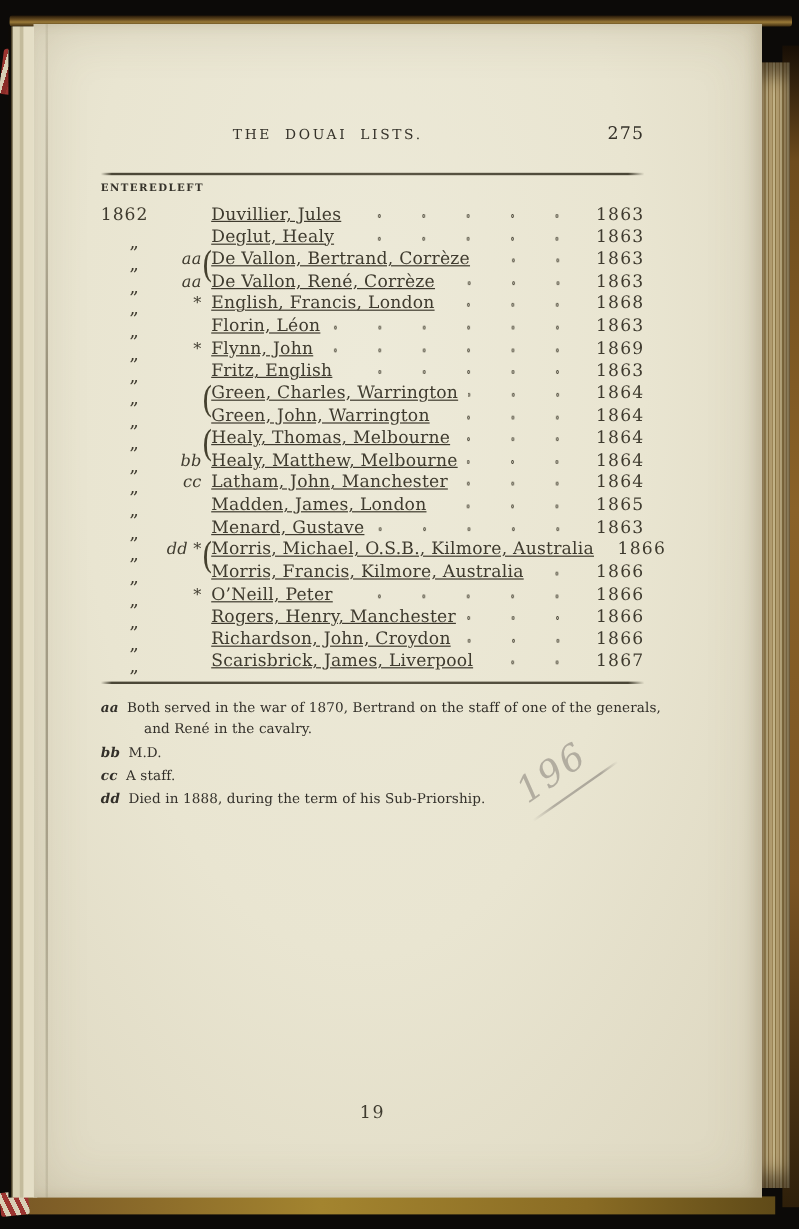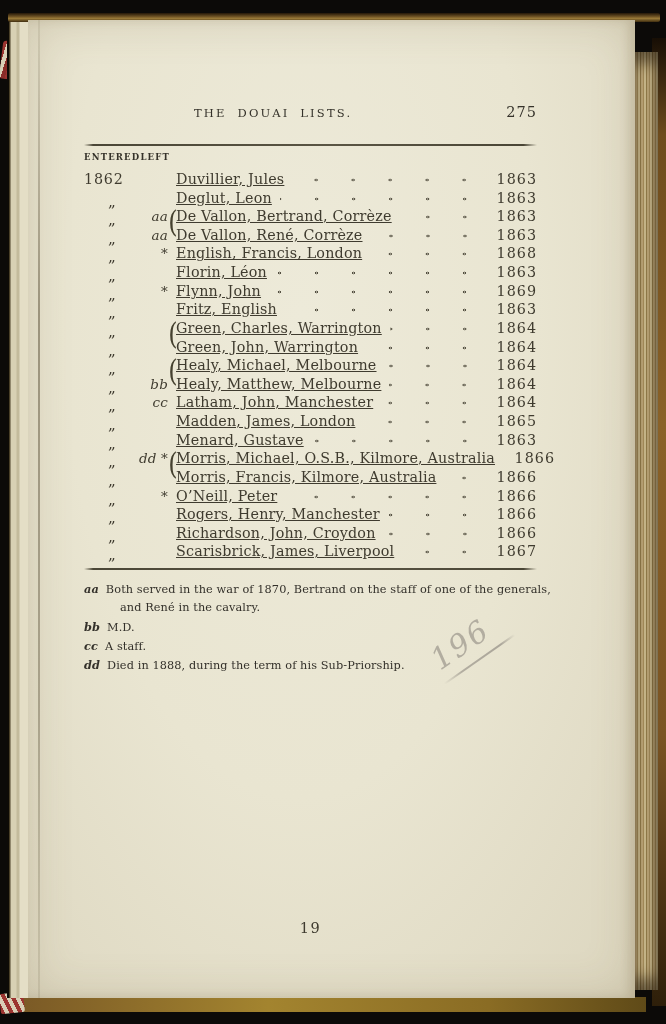--- a/index.html
+++ b/index.html
@@ -150,21 +150,21 @@
         <div class="row" style="top: 148px;">
           <span class="c-entered">1862</span>
           <span class="c-marker"></span>
           <span class="c-name">Duvillier, Jules</span>
           <span class="c-leader"></span>
           <span class="c-year">1863</span>
         </div>
         <div class="row" style="top: 166.62px;">
           <span class="c-entered ditto">„</span>
           <span class="c-marker"></span>
-          <span class="c-name">Deglut, Leon</span>
+          <span class="c-name">Deglut, Healy</span>
           <span class="c-leader"></span>
           <span class="c-year">1863</span>
         </div>
         <div class="row" style="top: 185.24px;">
           <span class="c-entered ditto">„</span>
           <span class="c-marker">aa</span>
           <span class="c-name">De Vallon, Bertrand, Corrèze</span>
           <span class="c-leader"></span>
           <span class="c-year">1863</span>
         </div>
@@ -215,21 +215,21 @@
         <div class="row" style="top: 315.58px;">
           <span class="c-entered ditto">„</span>
           <span class="c-marker"></span>
           <span class="c-name">Green, John, Warrington</span>
           <span class="c-leader"></span>
           <span class="c-year">1864</span>
         </div>
         <div class="row" style="top: 334.2px;">
           <span class="c-entered ditto">„</span>
           <span class="c-marker"></span>
-          <span class="c-name">Healy, Michael, Melbourne</span>
+          <span class="c-name">Healy, Thomas, Melbourne</span>
           <span class="c-leader"></span>
           <span class="c-year">1864</span>
         </div>
         <div class="brace" style="top: 332.2px;">(</div>
         <div class="row" style="top: 352.82px;">
           <span class="c-entered ditto">„</span>
           <span class="c-marker">bb</span>
           <span class="c-name">Healy, Matthew, Melbourne</span>
           <span class="c-leader"></span>
           <span class="c-year">1864</span>

